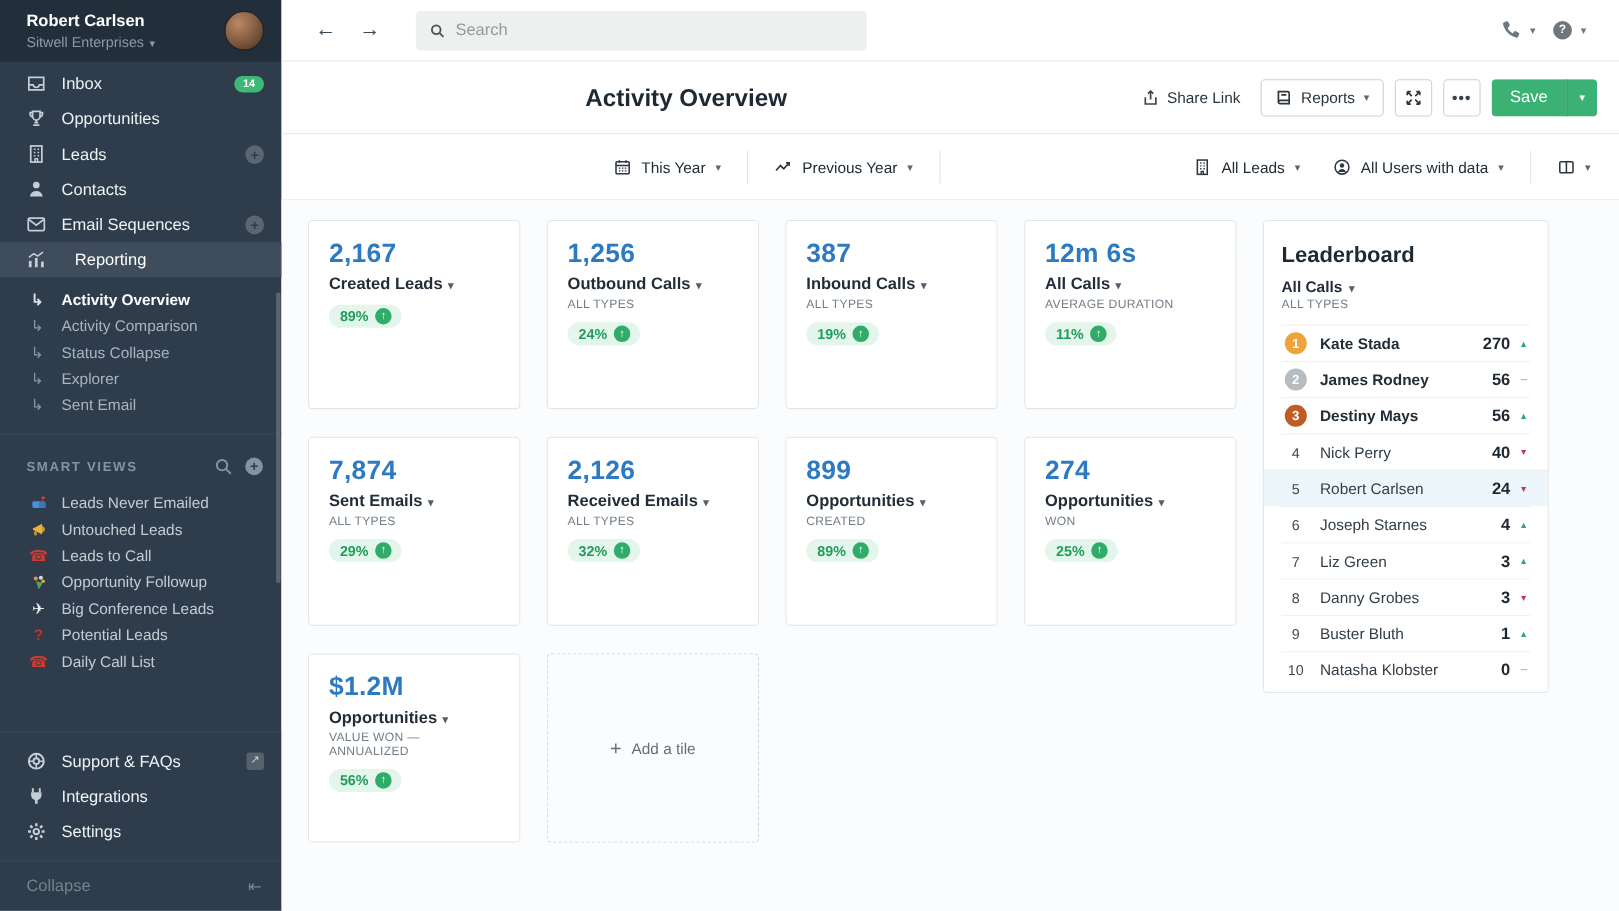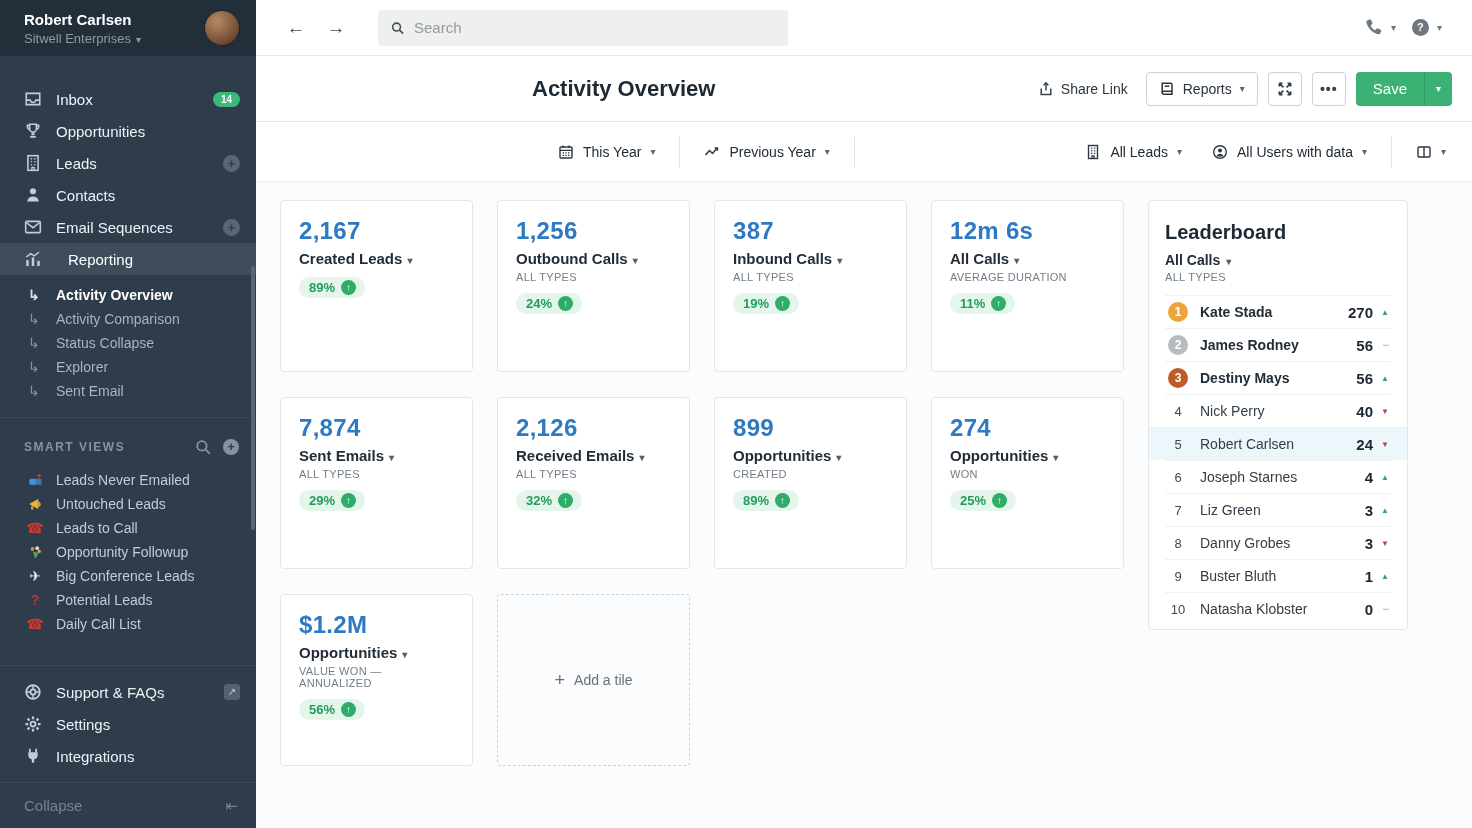--- a/index.html
+++ b/index.html
@@ -9,21 +9,21 @@
 
   
   .sidebar { width:256px; background:#2e3c4b; color:#e8edf1; display:flex; flex-direction:column; flex-shrink:0; }
   .user { height:56px; background:#232e3b; display:flex; align-items:center; padding:0 16px 0 24px; cursor:pointer; }
   .user-text { flex:1; min-width:0; }
   .user-name { font-size:15px; font-weight:700; color:#fff; line-height:1.2; }
   .user-org { font-size:13px; color:#8d9aa6; margin-top:2px; }
   .user-org .caret { margin-left:5px; font-size:10px; }
   .avatar { width:36px; height:36px; border-radius:50%; background:radial-gradient(circle at 35% 30%, #b98a63, #6e4a33 70%, #3c2a1e); flex-shrink:0; border:1px solid #1b242e; }
 
-  .nav-scroll { flex:1; position:relative; overflow:hidden; padding-top:27px; }
+  .nav-scroll { flex:1; position:relative; overflow:hidden; padding-top:4px; }
   .scroll-thumb { position:absolute; right:1px; top:210px; width:4px; height:264px; background:#59656f; border-radius:2px; }
 
   .nav-item { height:32px; display:flex; align-items:center; padding:0 16px 0 24px; font-size:15px; font-weight:500; color:#eef2f5; cursor:pointer; }
   .nav-item.active { background:#3e4c5b; color:#fff;gap:12px; }
   .nicon { width:18px; height:18px; margin-right:14px; color:#c3cdd5; display:flex; align-items:center; justify-content:center; flex-shrink:0; }
   .nav-item .spacer { flex:1; }
   .badge { background:#3cb878; color:#fff; font-size:10px; font-weight:700; border-radius:9px; padding:2px 8px; }
   .plus-circle { width:17px; height:17px; border-radius:50%; background:#5a6671; color:#2e3c4b; font-size:13px; font-weight:700; line-height:17px; text-align:center; }
 
   .sub-item { height:24px; display:flex; align-items:center; padding-left:28px; font-size:14px; color:#a9b4be; cursor:pointer; }
@@ -293,35 +293,35 @@
               <circle cx="8" cy="8" r="6"></circle>
               <circle cx="8" cy="8" r="2.3"></circle>
               <path d="M8 2v3.6M8 10.4V14M2 8h3.6M10.4 8H14" stroke-width="1.3"></path>
             </svg>
           </span>
         <span>Support &amp; FAQs</span>
         <span class="ext-box">↗</span>
       </div>
       <div class="foot-item">
         <span class="nicon">
+            <svg viewBox="0 0 16 16">
+              <path d="M5.2 1.5v3.2M10.8 1.5v3.2" stroke="currentColor" stroke-width="1.6" fill="none"></path>
+              <path d="M3.8 4.7h8.4v2.2a4.2 4.2 0 01-3.1 4.05V14H6.9v-3.05A4.2 4.2 0 013.8 6.9z" fill="currentColor"></path>
+            </svg>
+          </span>
+        <span>Integrations</span>
+      </div>
+      <div class="foot-item">
+        <span class="nicon">
             <svg viewBox="0 0 16 16" fill="none" stroke="currentColor">
               <circle cx="8" cy="8" r="2.2" stroke-width="1.6"></circle>
               <path d="M8 1.3v2.4M8 12.3v2.4M1.3 8h2.4M12.3 8h2.4M3.2 3.2l1.7 1.7M11.1 11.1l1.7 1.7M12.8 3.2l-1.7 1.7M4.9 11.1l-1.7 1.7" stroke-width="2"></path>
             </svg>
           </span>
         <span>Settings</span>
-      </div>
-      <div class="foot-item">
-        <span class="nicon">
-            <svg viewBox="0 0 16 16">
-              <path d="M5.2 1.5v3.2M10.8 1.5v3.2" stroke="currentColor" stroke-width="1.6" fill="none"></path>
-              <path d="M3.8 4.7h8.4v2.2a4.2 4.2 0 01-3.1 4.05V14H6.9v-3.05A4.2 4.2 0 013.8 6.9z" fill="currentColor"></path>
-            </svg>
-          </span>
-        <span>Integrations</span>
       </div>
       <div class="collapse-row">
         <span>Collapse</span>
         <span class="collapse-icon">⇤</span>
       </div>
     </div>
   </aside>
 
   <div class="main">
 

